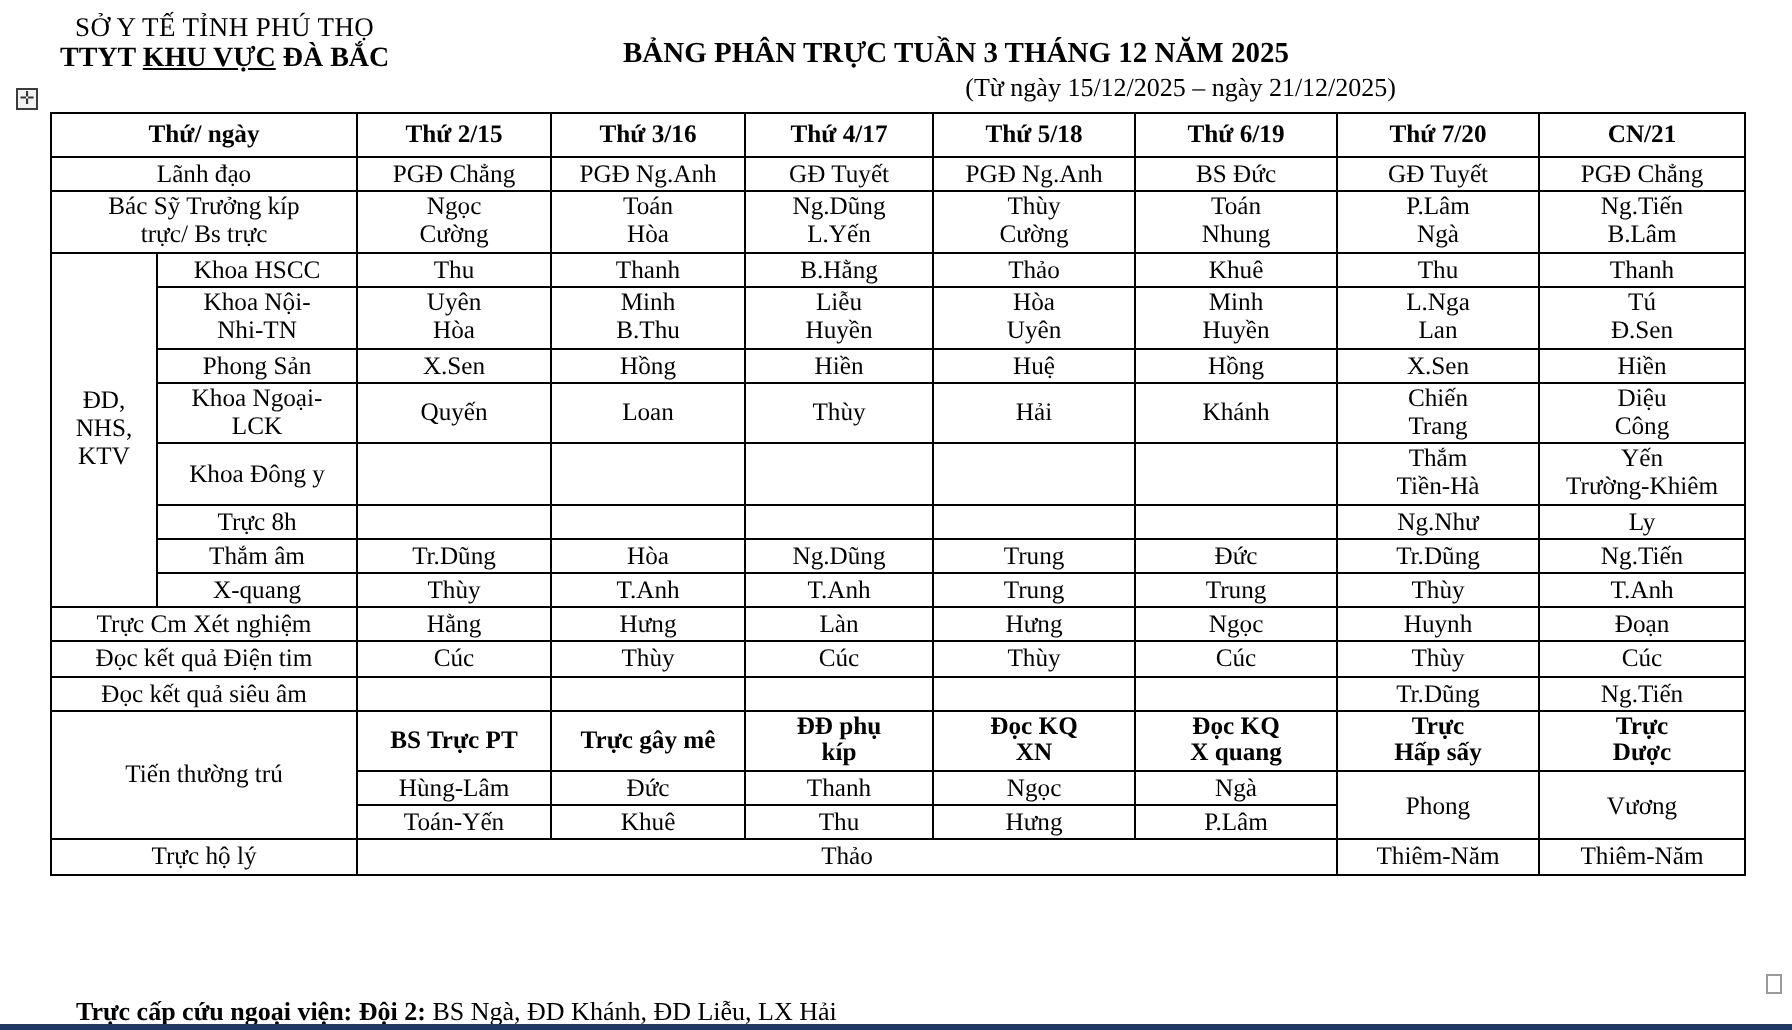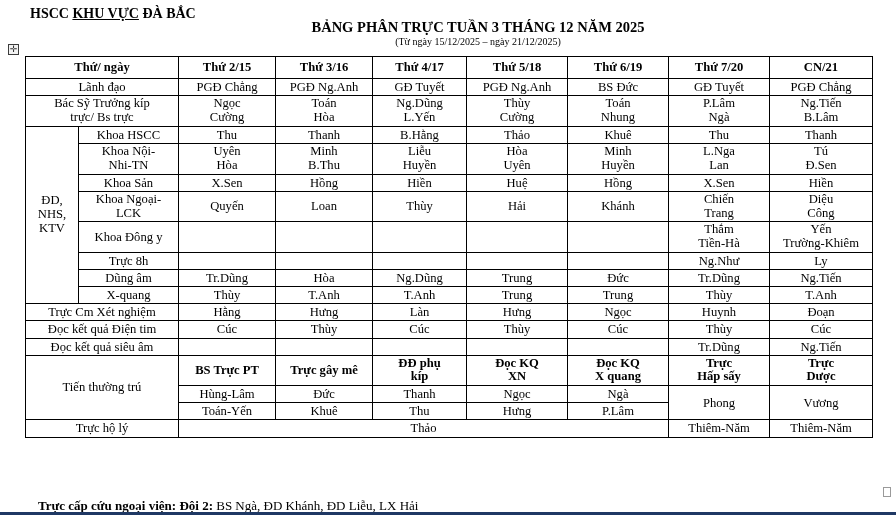--- a/index.html
+++ b/index.html
@@ -46,22 +46,23 @@
     width: 440px;
     text-align: center;
     line-height: 1.2;
   }
   .doc-title {
     font-size: 14.5px;
     font-weight: bold;
     white-space: nowrap;
   }
   .doc-subtitle {
-    font-size: 10px;
+    font-size: 13px;
     white-space: nowrap;
+    text-align: right;
   }
 
   
   .table-handle {
     position: absolute;
     left: 8px;
     top: 44px;
     width: 11px;
     height: 11px;
     border: 1px solid #3c3c3c;
@@ -153,21 +154,22 @@
     width: 896px;
     height: 3px;
     background: #1f3864;
   }
 </style>
 </head>
 <body>
 
 <div class="header-zone">
   <div class="org-block">
-    <div class="org-line2"><span>HSCC </span><span class="underlined">KHU VỰC</span><span> ĐÀ BẮC</span></div>
+    <div class="org-line1">SỞ Y TẾ TỈNH PHÚ THỌ</div>
+    <div class="org-line2"><span>TTYT </span><span class="underlined">KHU VỰC</span><span> ĐÀ BẮC</span></div>
   </div>
   <div class="title-block">
     <div class="doc-title">BẢNG PHÂN TRỰC TUẦN 3 THÁNG 12 NĂM 2025</div>
     <div class="doc-subtitle">(Từ ngày 15/12/2025 – ngày 21/12/2025)</div>
   </div>
   <div class="table-handle">✛</div>
 </div>
 
 <div class="roster-wrap">
 <table class="roster">
@@ -286,21 +288,21 @@
             <span class="dual">L.Nga</span>
             <span class="dual">Lan</span>
           </td>
     <td>
             <span class="dual">Tú</span>
             <span class="dual">Đ.Sen</span>
           </td>
   </tr>
 
   <tr>
-    <td class="rowlabel">Khoa Sản</td>
+    <td class="rowlabel">Phong Sản</td>
     <td>X.Sen</td>
     <td>Hồng</td>
     <td>Hiền</td>
     <td>Huệ</td>
     <td>Hồng</td>
     <td>X.Sen</td>
     <td>Hiền</td>
   </tr>
 
   <tr>
@@ -345,21 +347,21 @@
     <td></td>
     <td></td>
     <td></td>
     <td></td>
     <td></td>
     <td>Ng.Như</td>
     <td>Ly</td>
   </tr>
 
   <tr>
-    <td class="rowlabel">Dũng âm</td>
+    <td class="rowlabel">Thắm âm</td>
     <td>Tr.Dũng</td>
     <td>Hòa</td>
     <td>Ng.Dũng</td>
     <td>Trung</td>
     <td>Đức</td>
     <td>Tr.Dũng</td>
     <td>Ng.Tiến</td>
   </tr>
 
   <tr>

